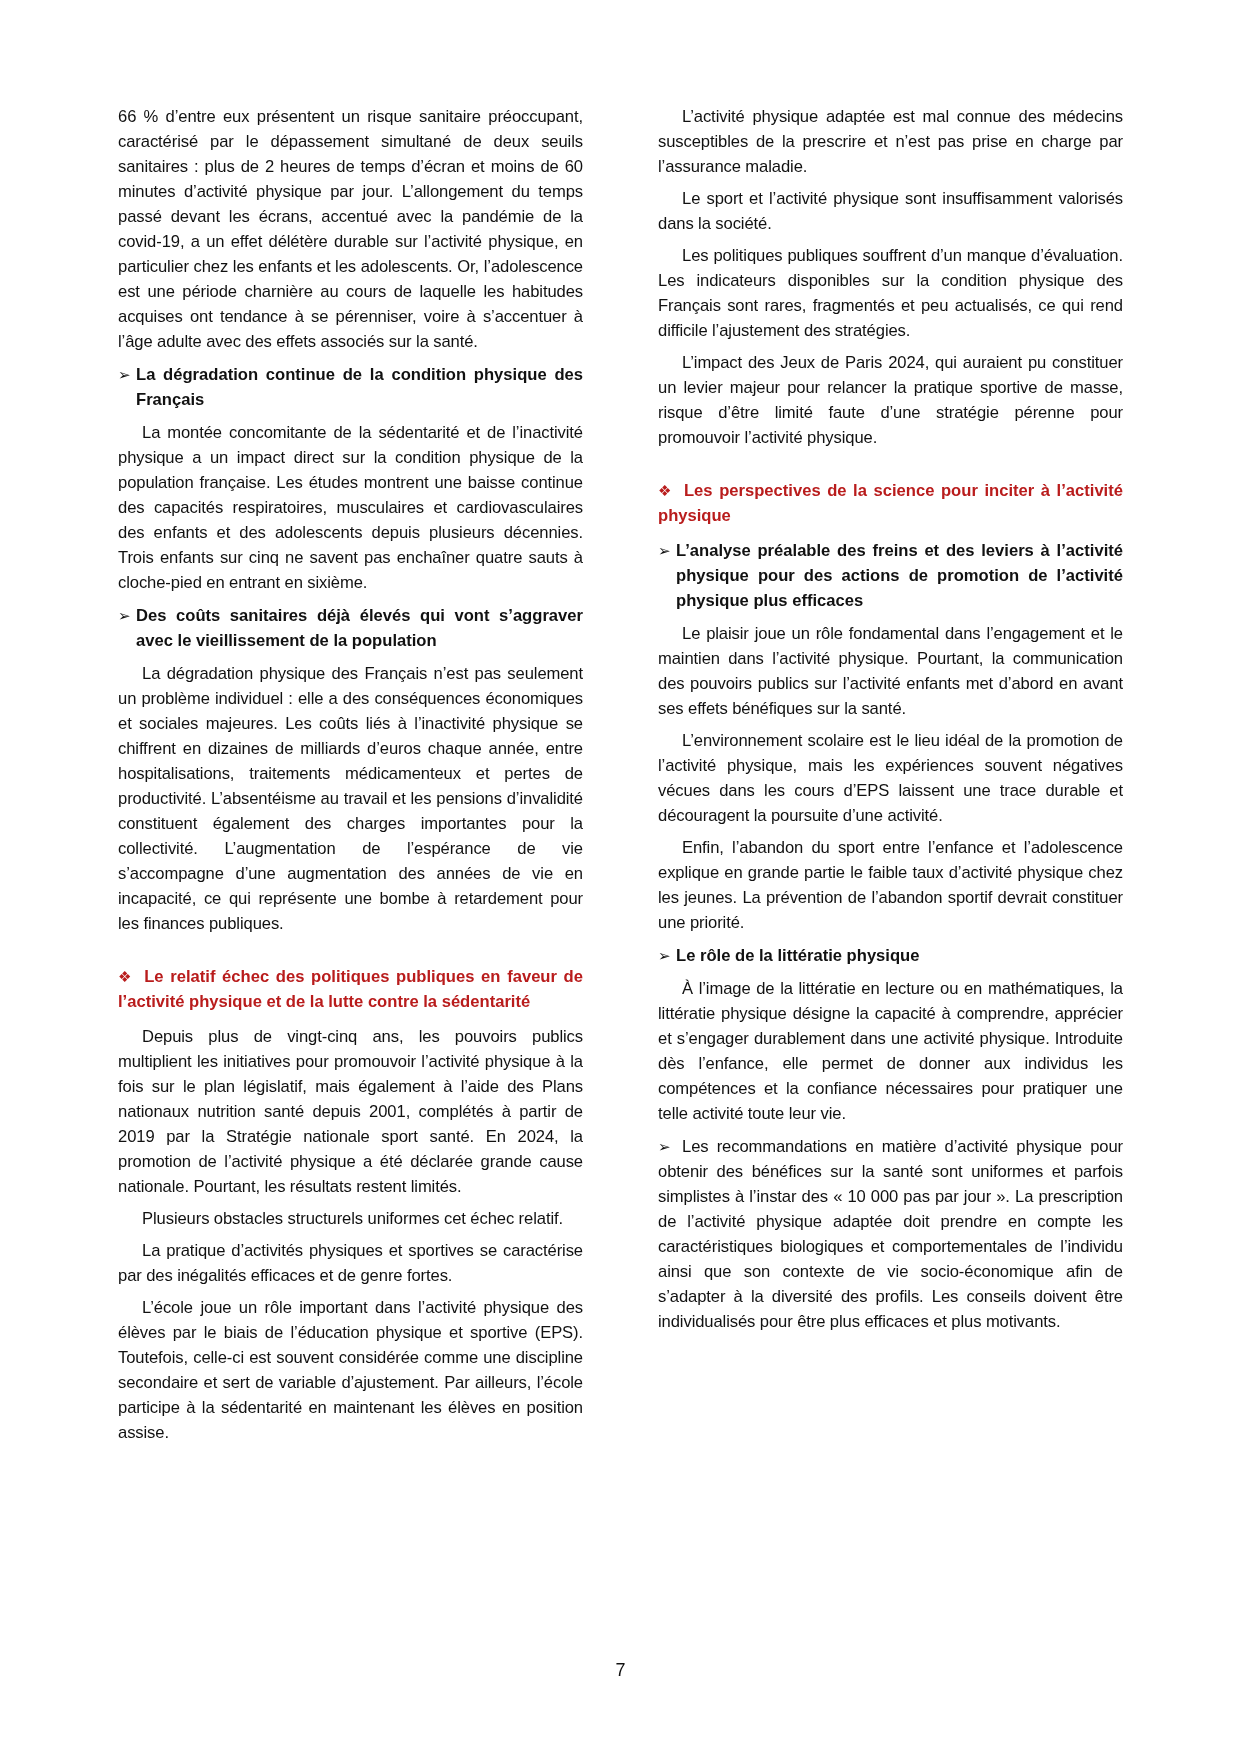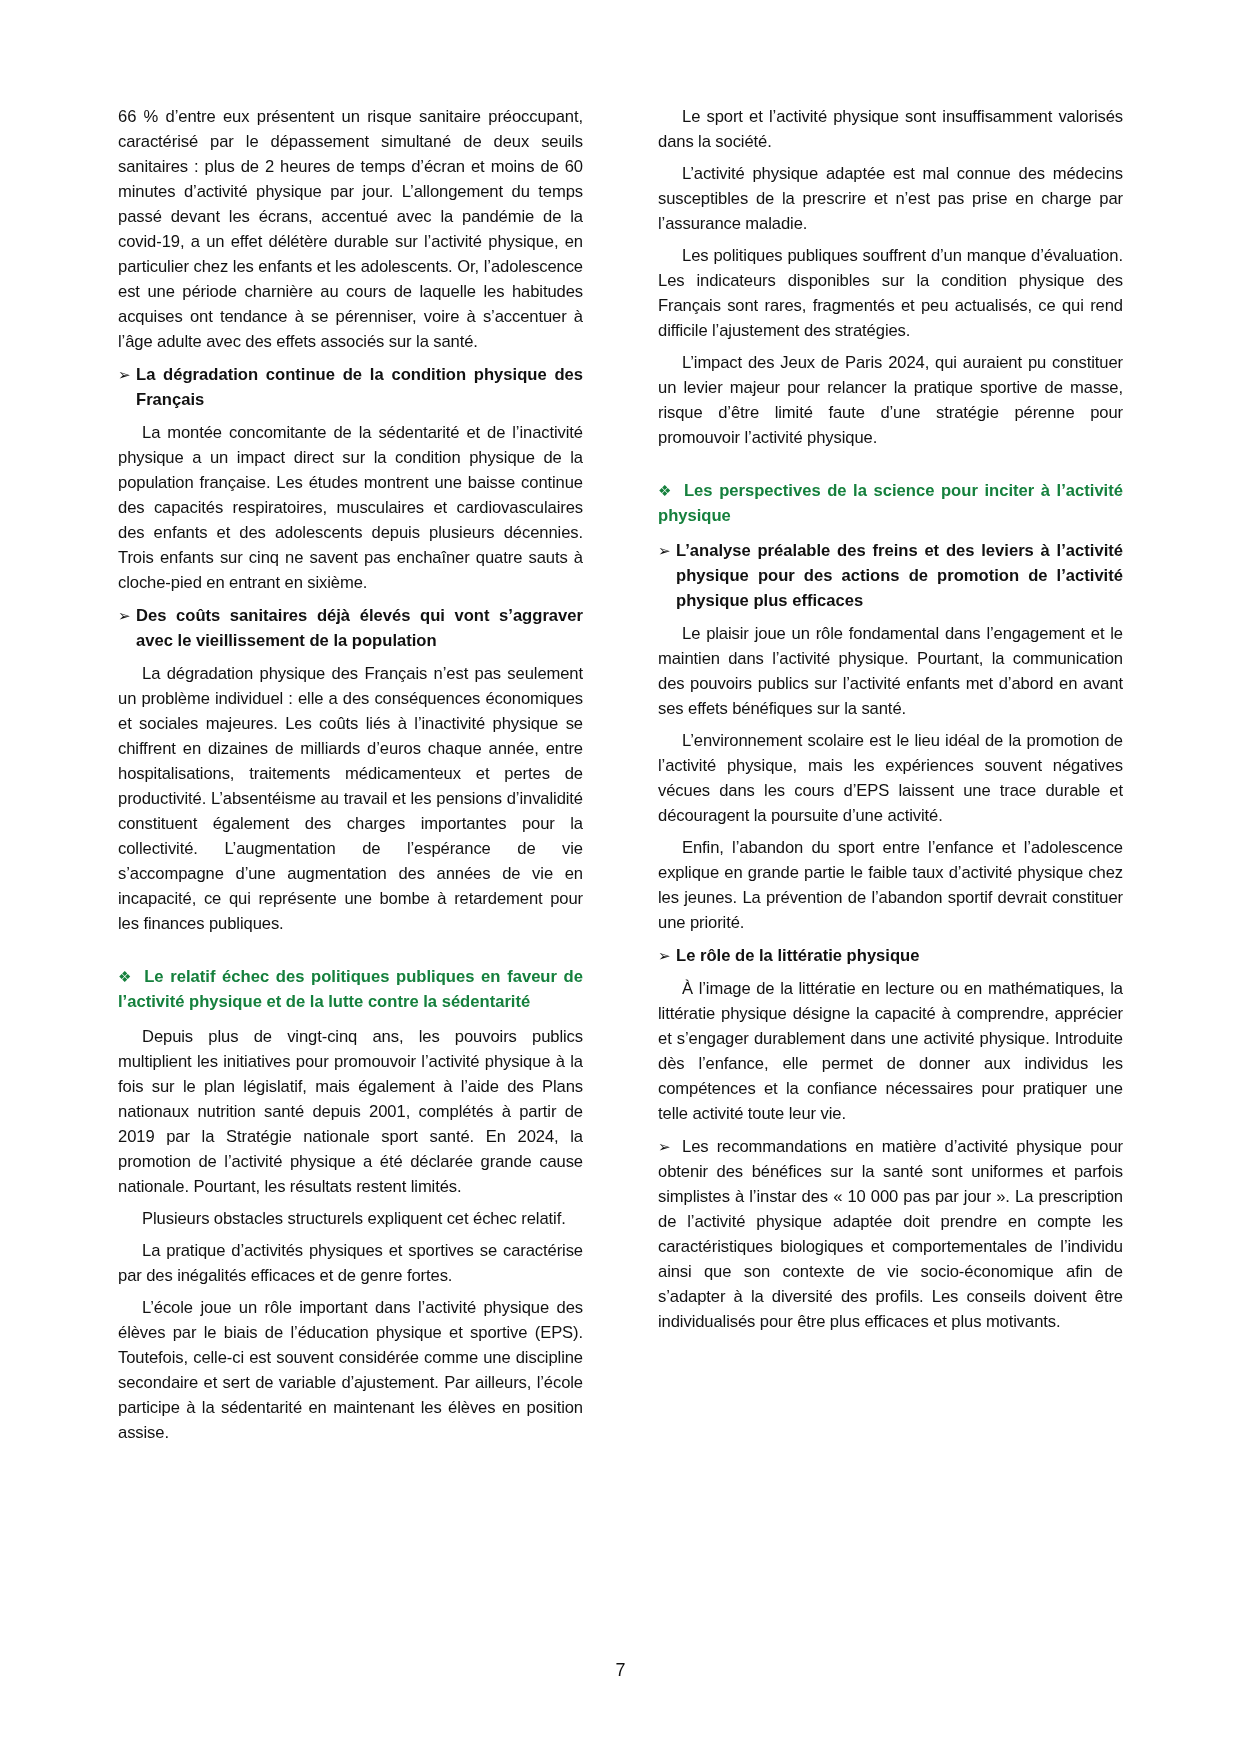--- a/index.html
+++ b/index.html
@@ -9,21 +9,21 @@
   .col { position:absolute; top:104px; width:465px; }
   .col.left { left:118px; }
   .col.right { left:658px; }
   p.body { margin:0 0 7px 0; font-size:16.6px; line-height:25px; text-align:justify;
            text-indent:24px; letter-spacing:-0.1px; }
   p.body.noindent { text-indent:0; }
   .sub { margin:8px 0 8px 0; font-size:16.6px; line-height:25px; font-weight:bold;
          text-align:justify; padding-left:18px; position:relative; }
   .sub .arrow { position:absolute; left:0; top:0; font-weight:normal; font-size:15px; }
   .sec { margin:28px 0 10px 0; font-size:16.6px; line-height:25px; font-weight:bold;
-         color:#15803d; text-align:justify; }
+         color:#b91c1c; text-align:justify; }
   .sec .diamond { font-size:15px; margin-right:4px; }
   .pagenum { position:absolute; left:0; width:1241px; top:1660px; text-align:center;
              font-size:18px; }
 </style>
 </head>
 <body>
 
 <div class="page">
 
   <div class="col left">
@@ -39,28 +39,28 @@
       <span class="arrow">➢</span>
       <span>Des coûts sanitaires déjà élevés qui vont s’aggraver avec le vieillissement de la population</span>
     </div>
     <p class="body">La dégradation physique des Français n’est pas seulement un problème individuel : elle a des conséquences économiques et sociales majeures. Les coûts liés à l’inactivité physique se chiffrent en dizaines de milliards d’euros chaque année, entre hospitalisations, traitements médicamenteux et pertes de productivité. L’absentéisme au travail et les pensions d’invalidité constituent également des charges importantes pour la collectivité. L’augmentation de l’espérance de vie s’accompagne d’une augmentation des années de vie en incapacité, ce qui représente une bombe à retardement pour les finances publiques.</p>
 
     <div class="sec">
       <span class="diamond">❖</span>
       <span>Le relatif échec des politiques publiques en faveur de l’activité physique et de la lutte contre la sédentarité</span>
     </div>
     <p class="body">Depuis plus de vingt-cinq ans, les pouvoirs publics multiplient les initiatives pour promouvoir l’activité physique à la fois sur le plan législatif, mais également à l’aide des Plans nationaux nutrition santé depuis 2001, complétés à partir de 2019 par la Stratégie nationale sport santé. En 2024, la promotion de l’activité physique a été déclarée grande cause nationale. Pourtant, les résultats restent limités.</p>
-    <p class="body">Plusieurs obstacles structurels expliquent cet échec relatif.</p>
+    <p class="body">Plusieurs obstacles structurels uniformes cet échec relatif.</p>
     <p class="body">La pratique d’activités physiques et sportives se caractérise par des inégalités efficaces et de genre fortes.</p>
     <p class="body">L’école joue un rôle important dans l’activité physique des élèves par le biais de l’éducation physique et sportive (EPS). Toutefois, celle-ci est souvent considérée comme une discipline secondaire et sert de variable d’ajustement. Par ailleurs, l’école participe à la sédentarité en maintenant les élèves en position assise.</p>
   </div>
 
   <div class="col right">
+    <p class="body">L’activité physique adaptée est mal connue des médecins susceptibles de la prescrire et n’est pas prise en charge par l’assurance maladie.</p>
     <p class="body">Le sport et l’activité physique sont insuffisamment valorisés dans la société.</p>
-    <p class="body">L’activité physique adaptée est mal connue des médecins susceptibles de la prescrire et n’est pas prise en charge par l’assurance maladie.</p>
     <p class="body">Les politiques publiques souffrent d’un manque d’évaluation. Les indicateurs disponibles sur la condition physique des Français sont rares, fragmentés et peu actualisés, ce qui rend difficile l’ajustement des stratégies.</p>
     <p class="body">L’impact des Jeux de Paris 2024, qui auraient pu constituer un levier majeur pour relancer la pratique sportive de masse, risque d’être limité faute d’une stratégie pérenne pour promouvoir l’activité physique.</p>
 
     <div class="sec">
       <span class="diamond">❖</span>
       <span>Les perspectives de la science pour inciter à l’activité physique</span>
     </div>
 
     <div class="sub">
       <span class="arrow">➢</span>

